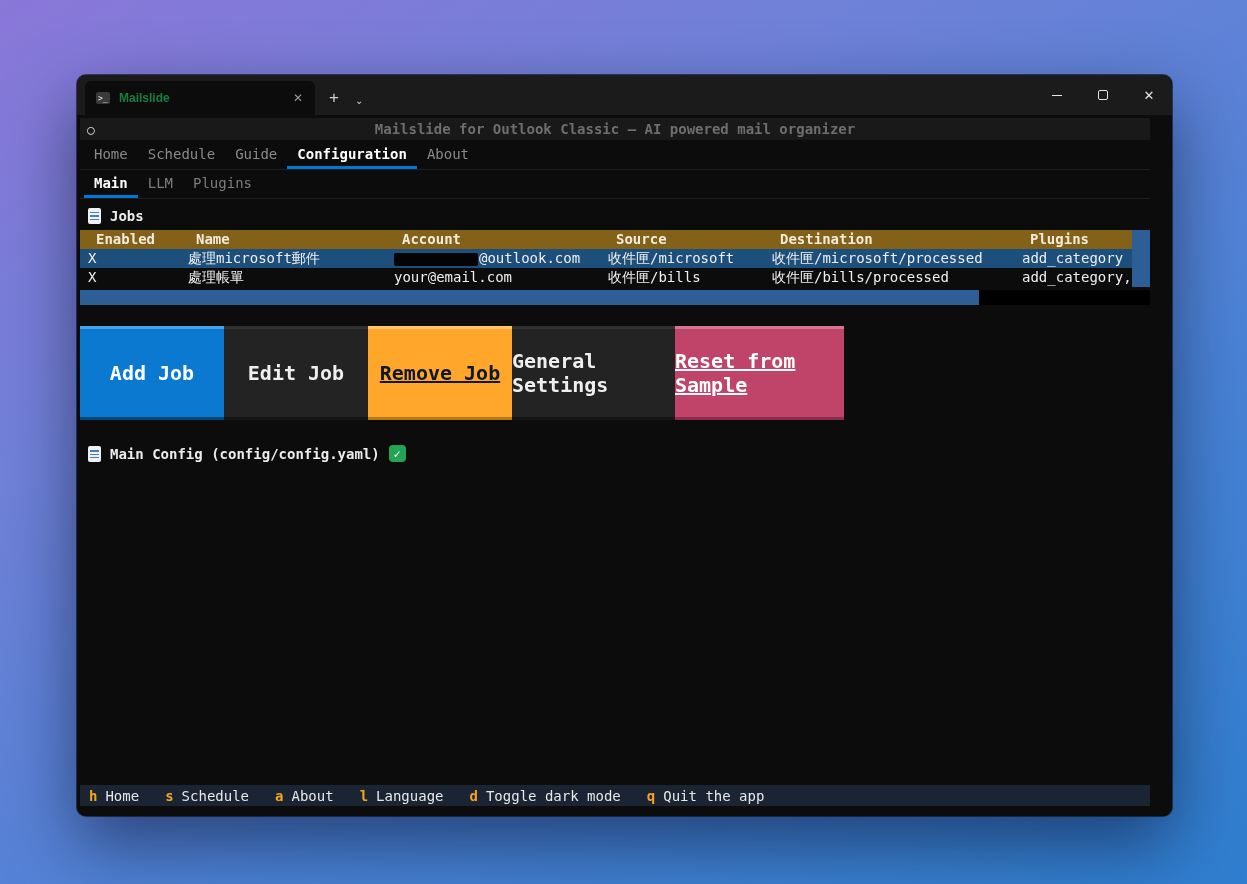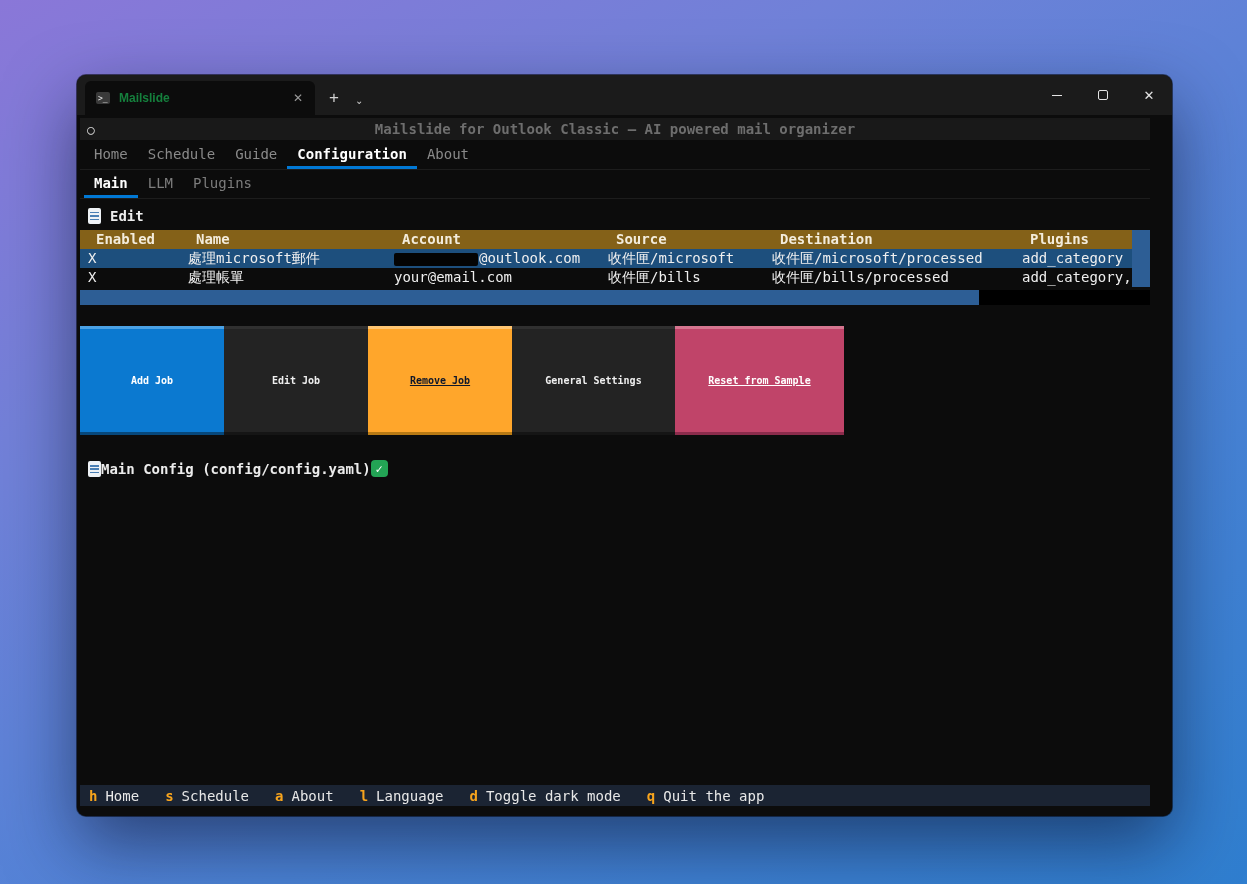--- a/index.html
+++ b/index.html
@@ -65,30 +65,30 @@
   .t-head { background:#846118; color:#f3ecdc; font-weight:bold;padding-left:8px; }
   .t-body-row { color:#efefef; }
   .t-body-row.selected { background:#1d4f7d; }
   .redacted-block { display:inline-block; width:84px; height:13px; background:#040404; border-radius:2px; vertical-align:middle; margin-right:1px; }
   .vscroll { position:absolute; right:0; top:0; width:18px; height:57px; background:#2d5e95; }
   .hscroll { height:15px; background:#000; margin-top:3px; }
   .hthumb { width:84%; height:100%; background:#2d5e95; }
 
   
   .button-row { display:flex; margin-top:21px; flex:0 0 auto; }
-  .tbtn { height:109px; display:flex; align-items:center; justify-content:center; font-weight:bold; font-size:10px;
+  .tbtn { height:94px; display:flex; align-items:center; justify-content:center; font-weight:bold; font-size:20px;
           font-family:"DejaVu Sans Mono", monospace; cursor:default; }
   .w144{width:144px;} .w163{width:163px;} .w169{width:169px;}
   .v-primary { background:#0b79d0; color:#fff; border-top:3px solid #4aa2e6; border-bottom:3px solid #07487c; }
   .v-default { background:#232323; color:#efefef; border-top:3px solid #303030; border-bottom:3px solid #151515; }
   .v-warning { background:#ffa62b; color:#0f172a; border-top:3px solid #ffc672; border-bottom:3px solid #b97a14;text-decoration:underline; }
   .v-error   { background:#c04469; color:#fff; border-top:3px solid #d5758f; border-bottom:3px solid #8c2c4c;text-decoration:underline; }
 
   
-  .config-line { display:flex; align-items:flex-end; margin:25px 0 0 8px; color:#ececec; font-weight:bold; flex:0 0 auto; }
+  .config-line { display:flex; align-items:flex-end; gap:9px; margin:25px 0 0 8px; color:#ececec; font-weight:bold; flex:0 0 auto; }
   .check-badge { width:17px; height:17px; background:#23a455; border-radius:4px; color:#fff; font-size:12px;
                  display:flex; align-items:center; justify-content:center; font-weight:bold; }
 
   
   .footer { margin-top:auto; height:21px; background:#1b2433; display:flex; align-items:center; padding-left:9px; flex:0 0 auto; }
   .fitem { margin-right:26px; display:flex; gap:8px; white-space:nowrap; }
   .fkey { color:#f7a41d; font-weight:bold; }
   .flabel { color:#e8e8e8; }
 </style>
 </head>
@@ -138,21 +138,21 @@
     </div>
 
     <div class="subtab-row">
       <span class="subtab active">Main</span>
       <span class="subtab">LLM</span>
       <span class="subtab">Plugins</span>
     </div>
 
     <div class="jobs-heading">
       <span class="doc-icon"></span>
-      <span>Edit</span>
+      <span>Jobs</span>
     </div>
 
     <div class="jobs-table">
       <div class="t-row t-head">
         <span class="c c1">Enabled</span>
         <span class="c c2">Name</span>
         <span class="c c3">Account</span>
         <span class="c c4">Source</span>
         <span class="c c5">Destination</span>
         <span class="c c6">Plugins</span>

